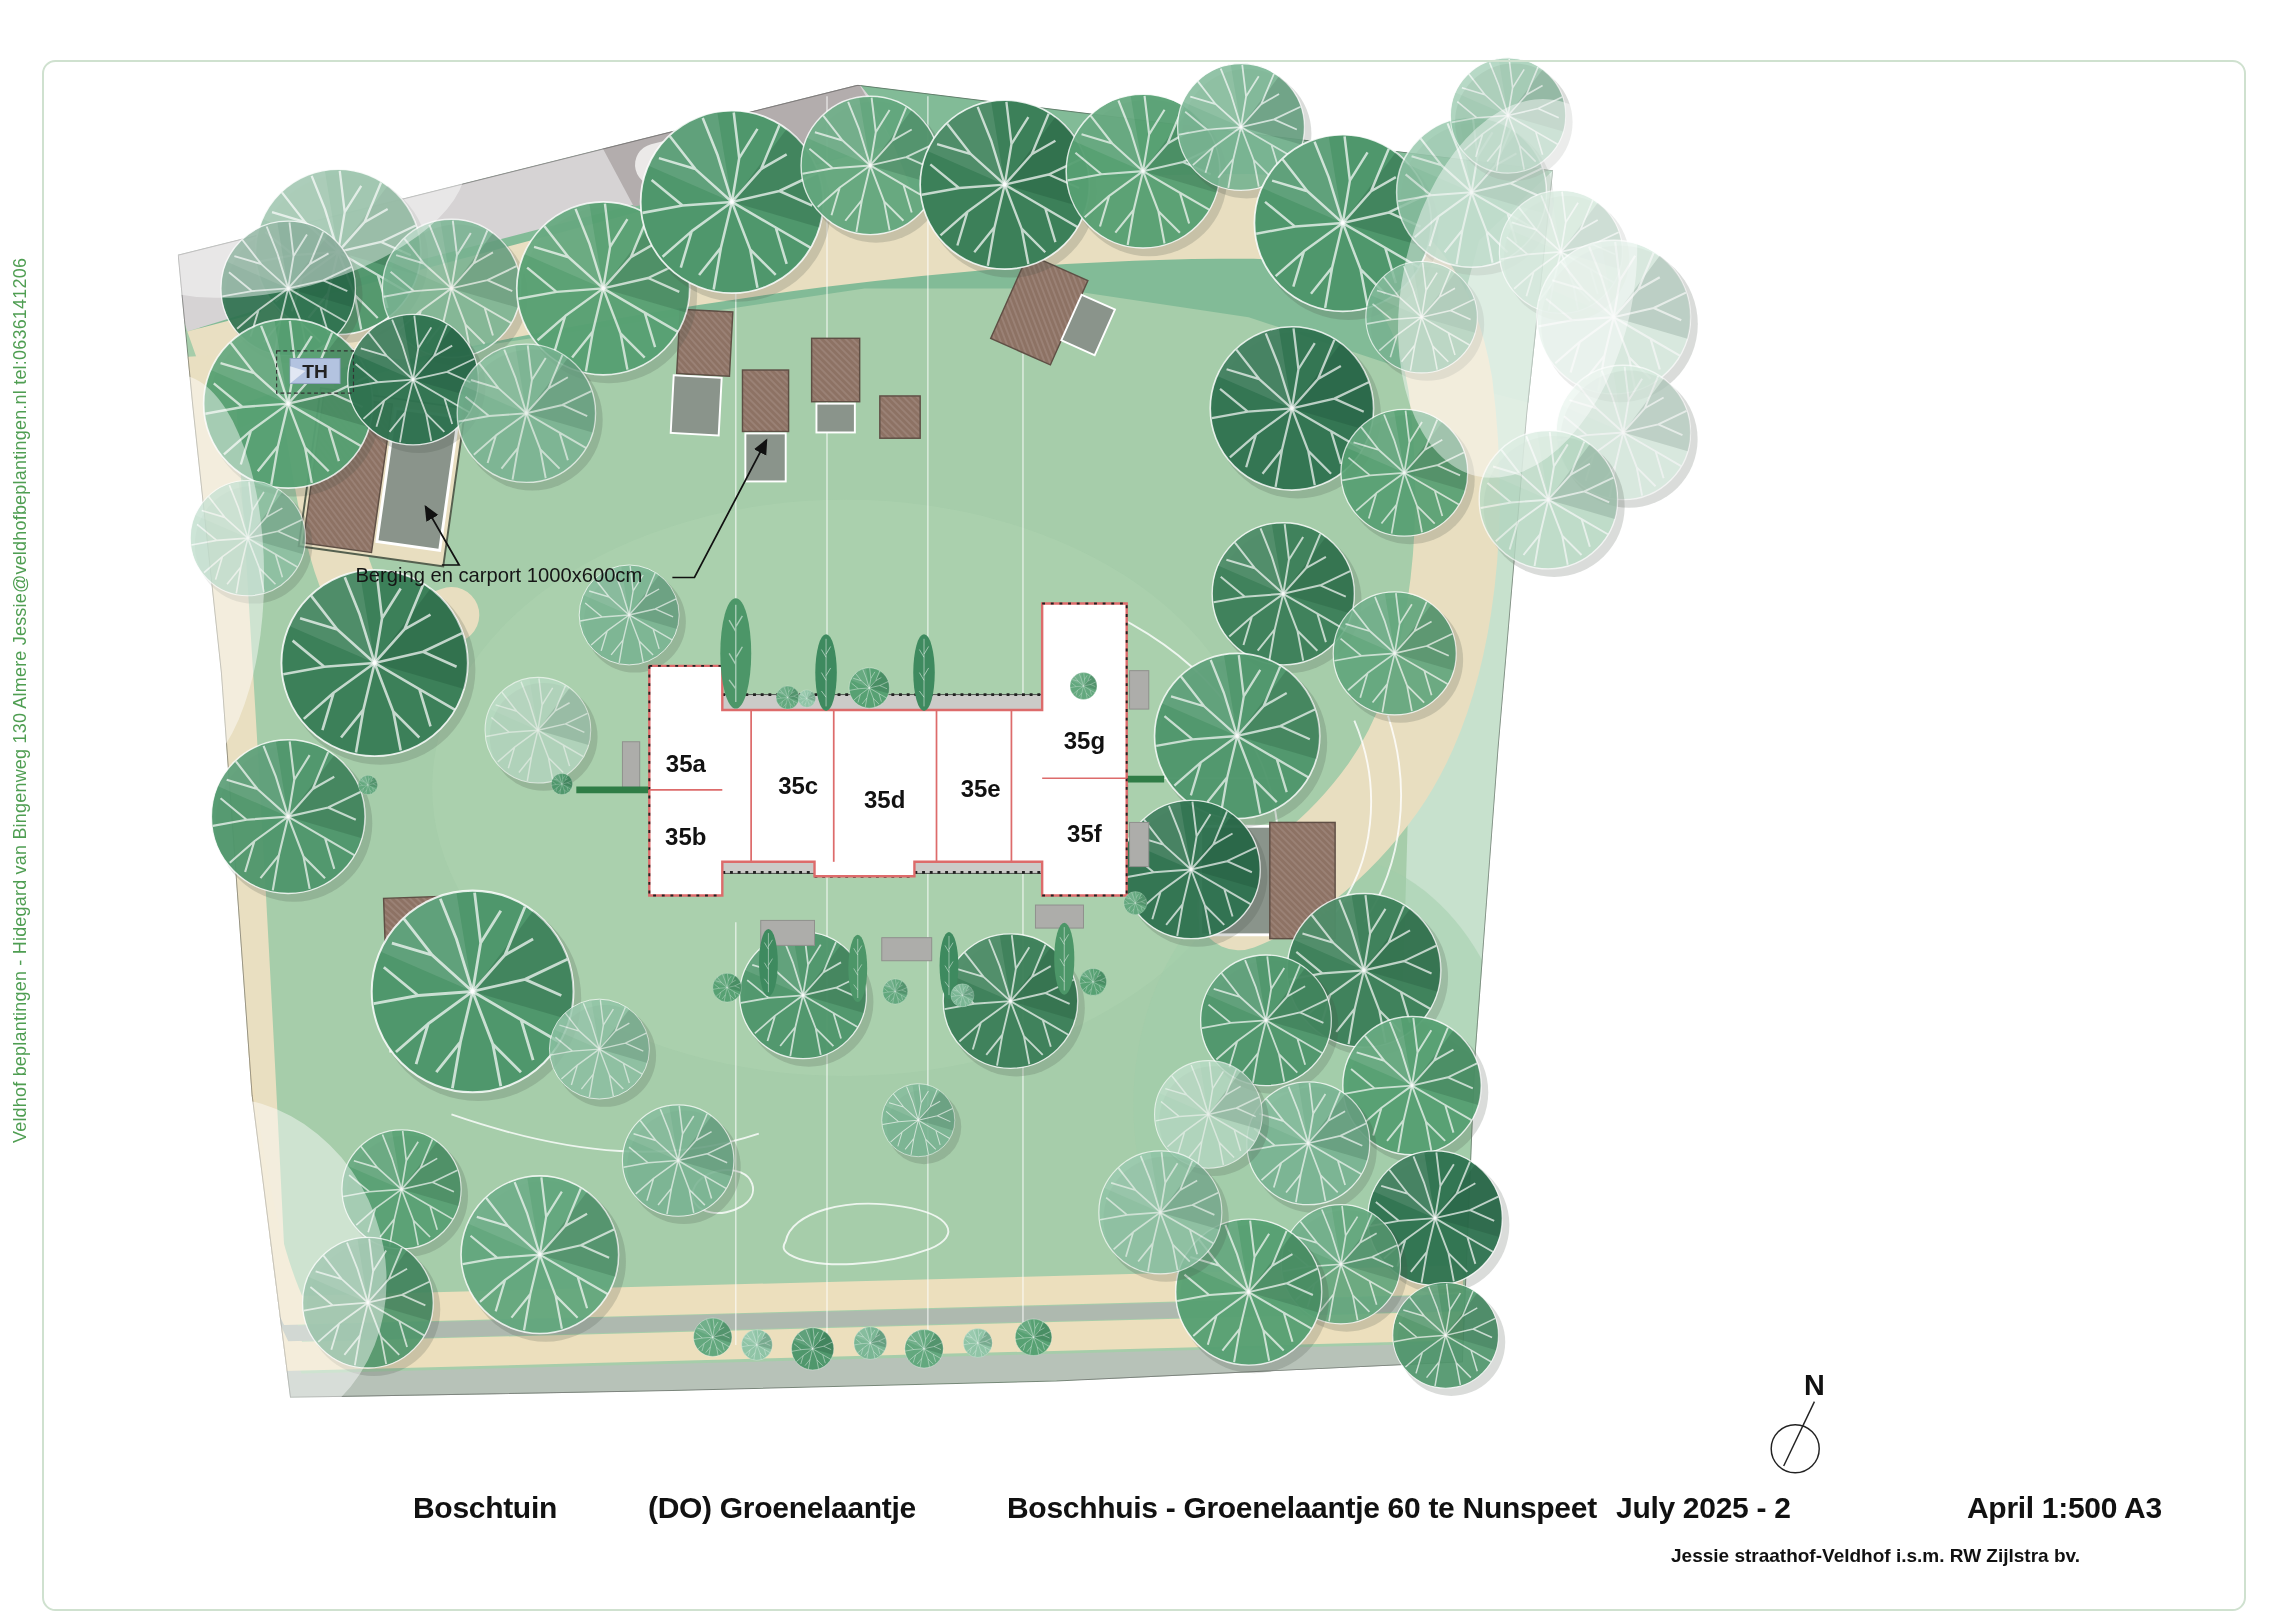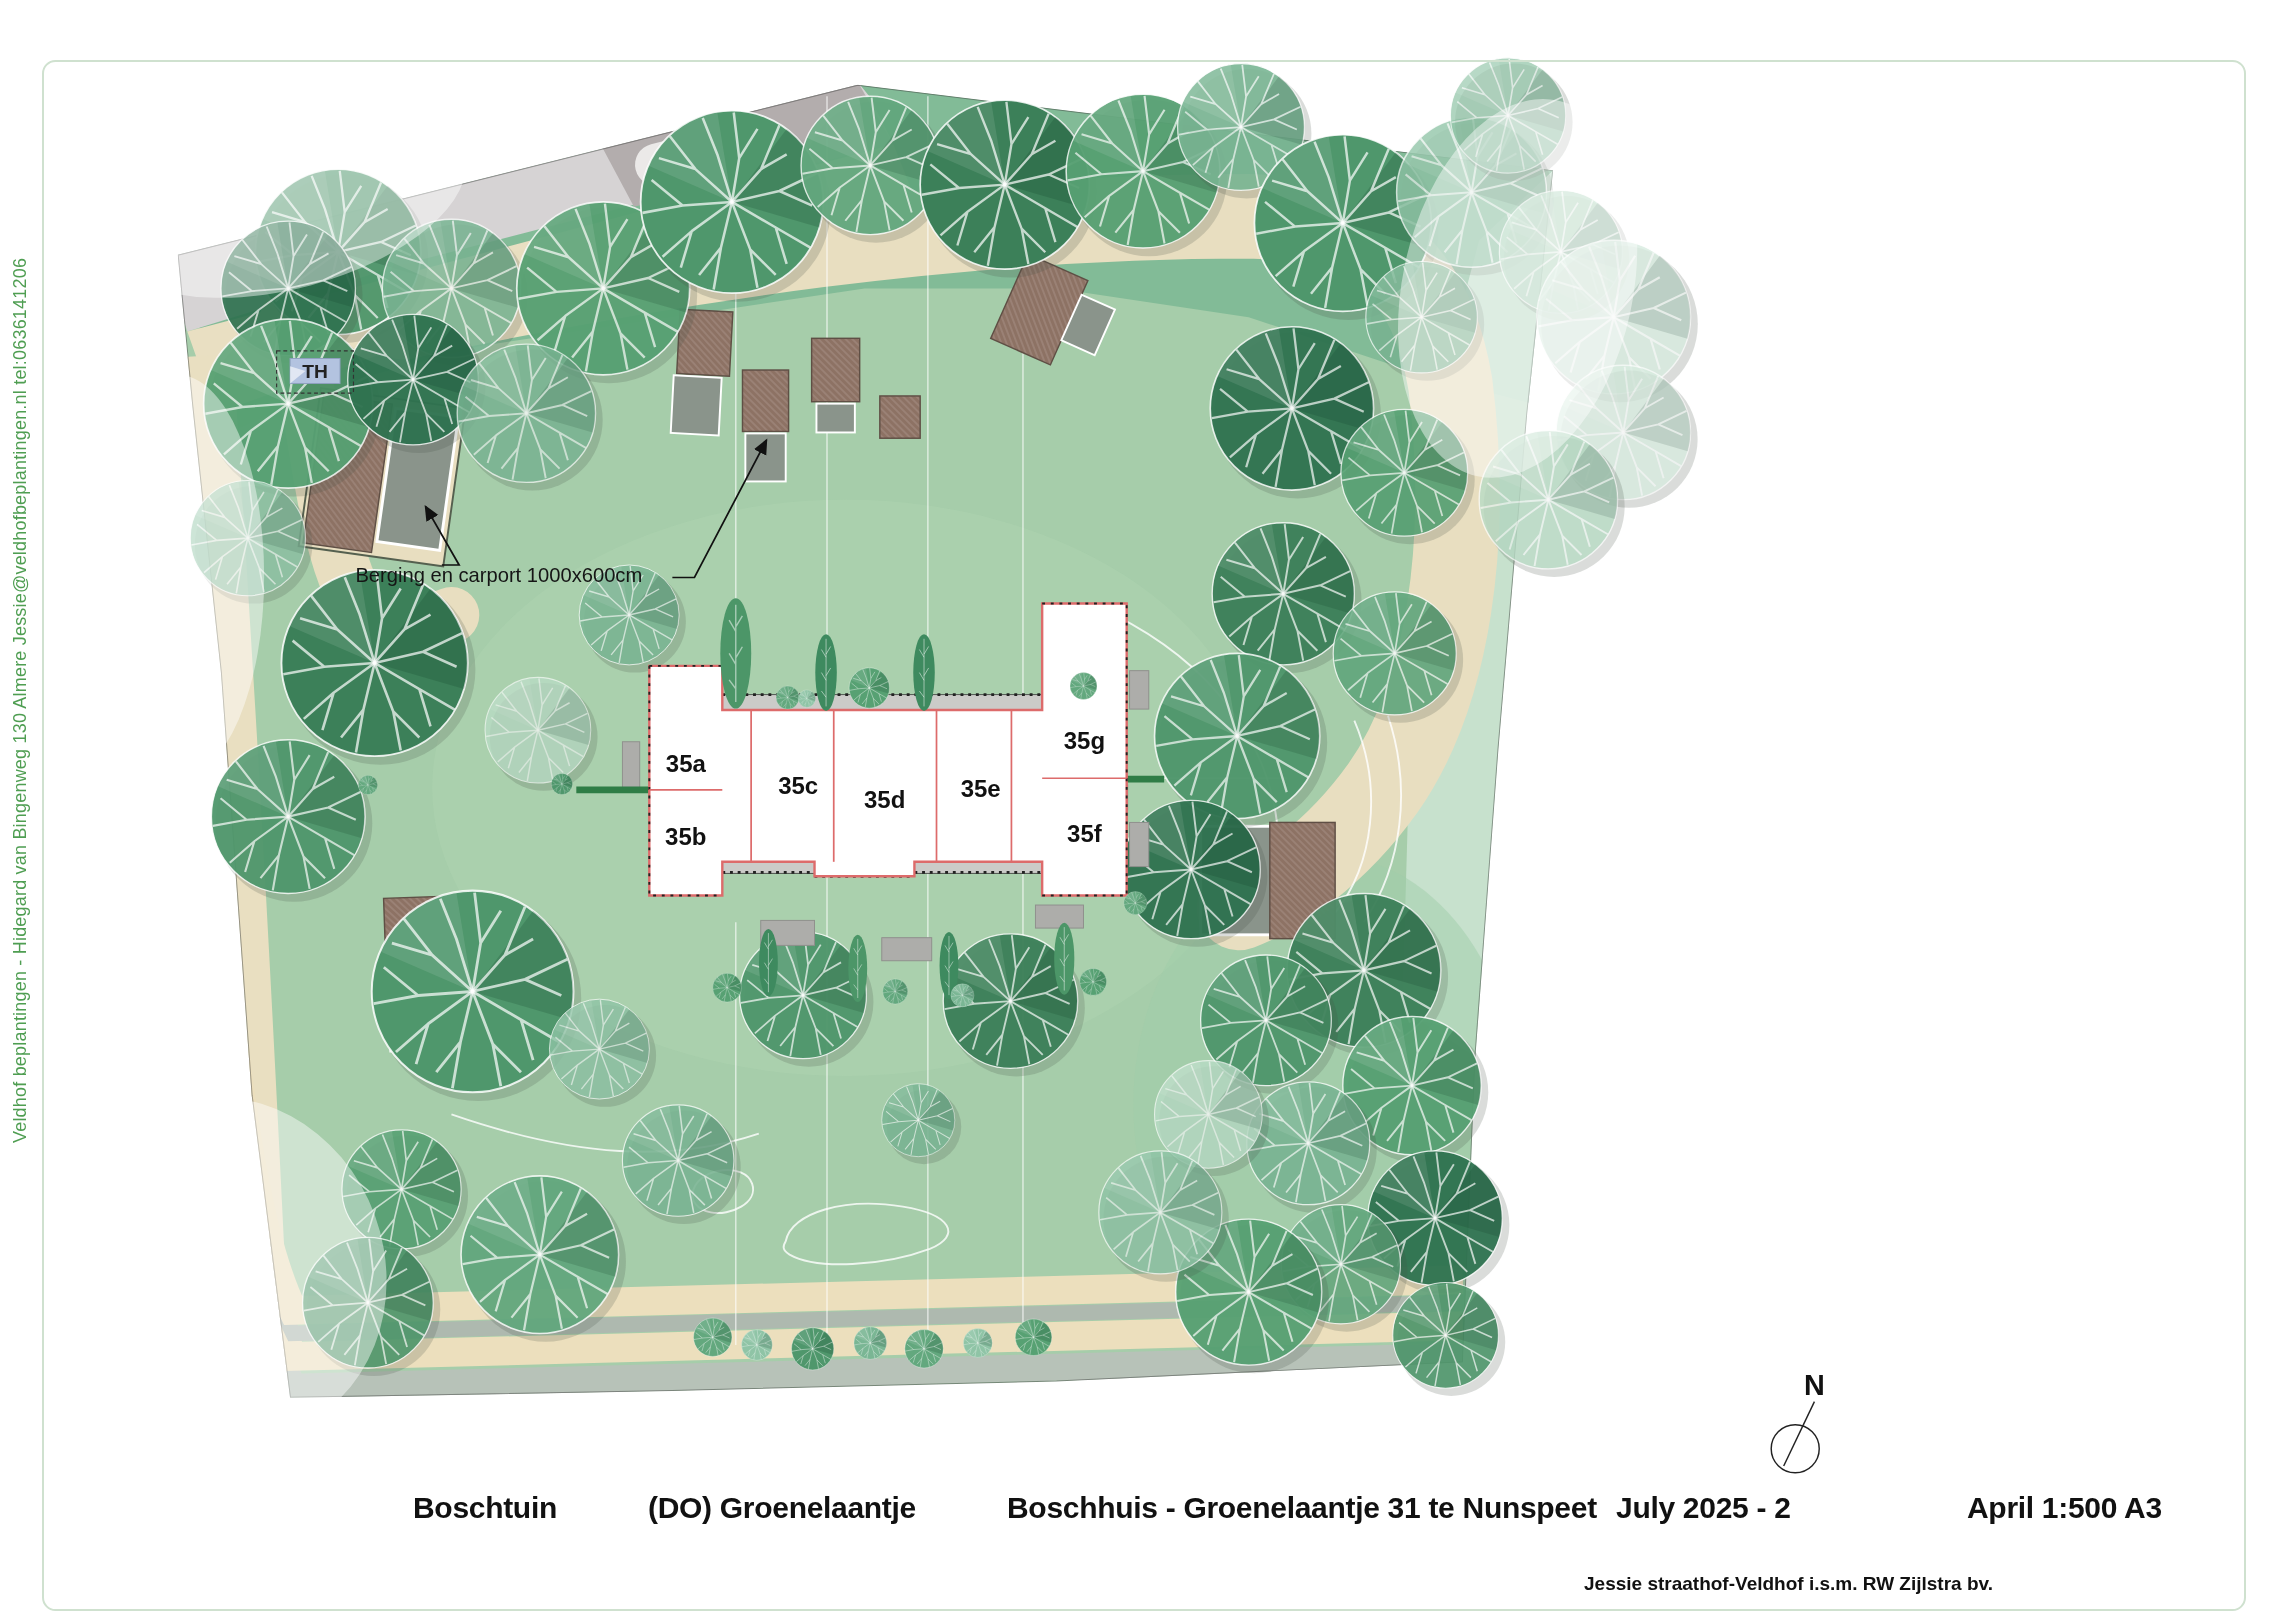--- a/index.html
+++ b/index.html
@@ -8,21 +8,21 @@
   .frame{position:absolute;left:42px;top:60px;width:2200px;height:1547px;
          border:2.9px solid #cfe1cf;border-radius:13.4px;pointer-events:none;}
   .plan-svg{position:absolute;left:0;top:0;}
   .sidebar-text{position:absolute;left:9.6px;top:1143px;width:865px;
         transform:rotate(-90deg);transform-origin:0 0;
         color:#4f9e52;font-size:18px;letter-spacing:0.2px;white-space:nowrap;}
   .footer{position:absolute;top:1491px;color:#111;font-weight:700;font-size:30px;
         letter-spacing:-0.3px;white-space:nowrap;text-align:center;}
   .f-project{left:413px;} .f-phase{left:648px;} .f-location{left:1007px;}
   .f-date{left:1616px;} .f-scale{left:1967px;}
-  .credit{position:absolute;left:1584px;top:1545px;font-size:19px;font-weight:700;color:#111;white-space:nowrap;margin-top:28px;}
+  .credit{position:absolute;left:1671px;top:1545px;font-size:19px;font-weight:700;color:#111;white-space:nowrap;}
   text{font-family:"Liberation Sans",sans-serif;}
   .unit-label{font-size:25px;font-weight:700;fill:#111;}
   .annot{font-size:21px;fill:#151515;}
   .th-text{font-size:20px;font-weight:700;fill:#222;}
   .north-n{font-size:30px;font-weight:600;fill:#111;}
 </style>
 </head>
 <body>
 
 <div class="page">
@@ -451,19 +451,19 @@
       <text class="north-n" x="1889" y="1452" text-anchor="middle">N</text>
     </g>
   </svg>
 
   <div class="frame"></div>
 
   <div class="sidebar-text">Veldhof beplantingen - Hidegard van Bingenweg 130 Almere   Jessie@veldhofbeplantingen.nl   tel:0636141206</div>
 
   <div class="footer f-project">Boschtuin</div>
   <div class="footer f-phase">(DO) Groenelaantje</div>
-  <div class="footer f-location">Boschhuis - Groenelaantje 31 te Nunspeet</div>
+  <div class="footer f-location">Boschhuis - Groenelaantje 60 te Nunspeet</div>
   <div class="footer f-date">July 2025 - 2</div>
   <div class="footer f-scale">April 1:500  A3</div>
   <div class="credit">Jessie straathof-Veldhof i.s.m. RW Zijlstra bv.</div>
 
 </div>
 
 
 </body></html>

